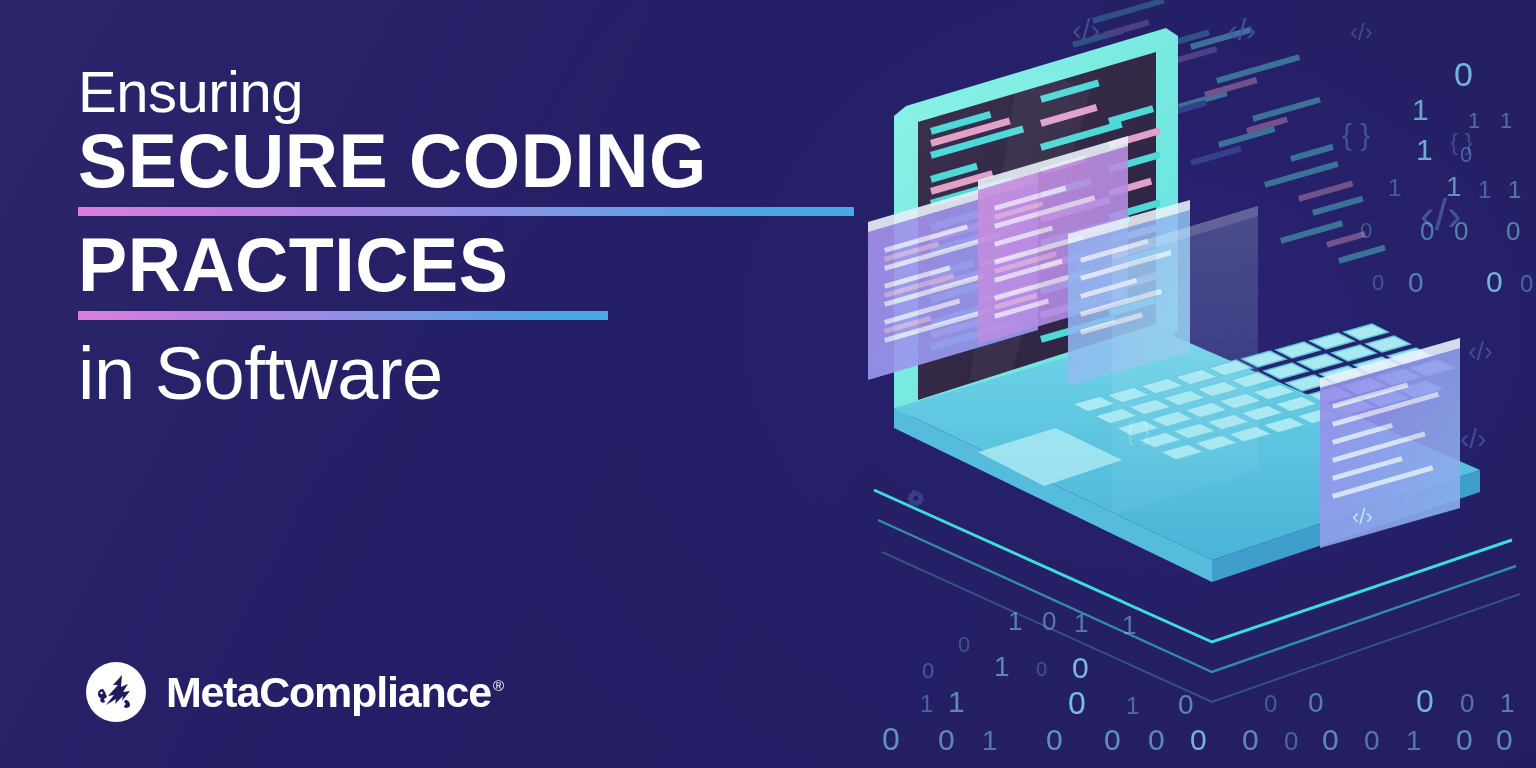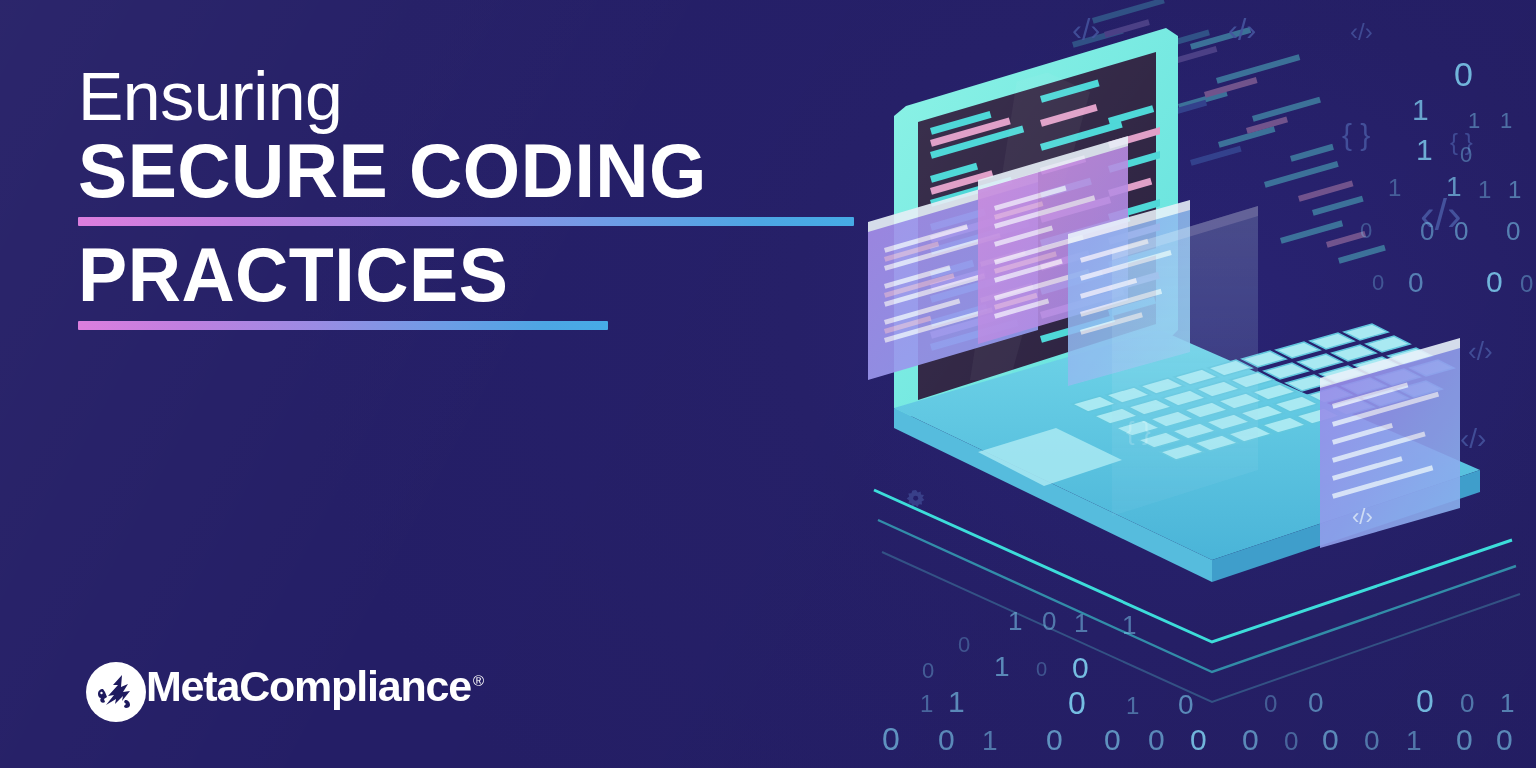--- a/index.html
+++ b/index.html
@@ -26,21 +26,21 @@
     pointer-events:none;
   }
 
   
   .text-block{
     position:absolute;
     left:78px; top:62px;
     width:800px;
   }
   .line-eyebrow{
-    font-size:68px;
+    font-size:58px;
     font-weight:300;
     letter-spacing:-0.5px;
     color:#ffffff;
     line-height:1.02;
     font-stretch:condensed;
   }
   .heading-bold{
     font-size:76px;
     font-weight:bold;
     color:#ffffff;
@@ -64,21 +64,21 @@
     color:#ffffff;
     line-height:1.08;
     letter-spacing:-0.5px;
   }
   .sub-gap{ margin-top:14px; }
 
   
   .logo{
     position:absolute;
     left:86px; bottom:46px;
-    display:flex; gap:0;
+    display:flex; align-items:center; gap:20px;
   }
   .logo-mark{
     width:60px; height:60px; border-radius:50%;
     background:#ffffff;
     display:flex; align-items:center; justify-content:center;
     flex:0 0 auto;
   }
   .logo-word{
     font-size:43px;
     font-weight:bold;
@@ -110,20 +110,21 @@
 
 <div class="banner">
   <div class="bg-sheen"></div>
 
   <div class="text-block">
     <div class="line-eyebrow">Ensuring</div>
     <div class="heading-bold">SECURE CODING</div>
     <div class="rule wide"></div>
     <div class="heading-bold">PRACTICES</div>
     <div class="rule narrow"></div>
+    <div class="line-sub sub-gap">in Software</div>
   </div>
 
   <div class="logo">
     <div class="logo-mark">
       <svg width="48" height="48" viewBox="0 0 48 48" aria-hidden="true">
         <g fill="#1e1a5e">
           <path d="M30 7 L21 17 L26 17 L16 28 L22 27 L14 37 L24 31 L23 36 L31 28 L30 33 L38 23 L31 24 L36 16 L29 19 Z"></path>
           <path d="M11 21 c-3 0 -5 2 -5 5 c0 2 1 4 3 4 c-1 1 -1 3 0 4 c1 1 3 1 4 0 l-1 -3 l3 -2 l-2 -5 Z"></path>
           <circle cx="9.5" cy="25" r="1.2" fill="#ffffff"></circle>
           <path d="M33 32 c3 0 5 2 5 5 c0 2 -2 3 -4 3 c-1 0 -2 -1 -2 -2 l2 -2 l-2 -2 Z"></path>

